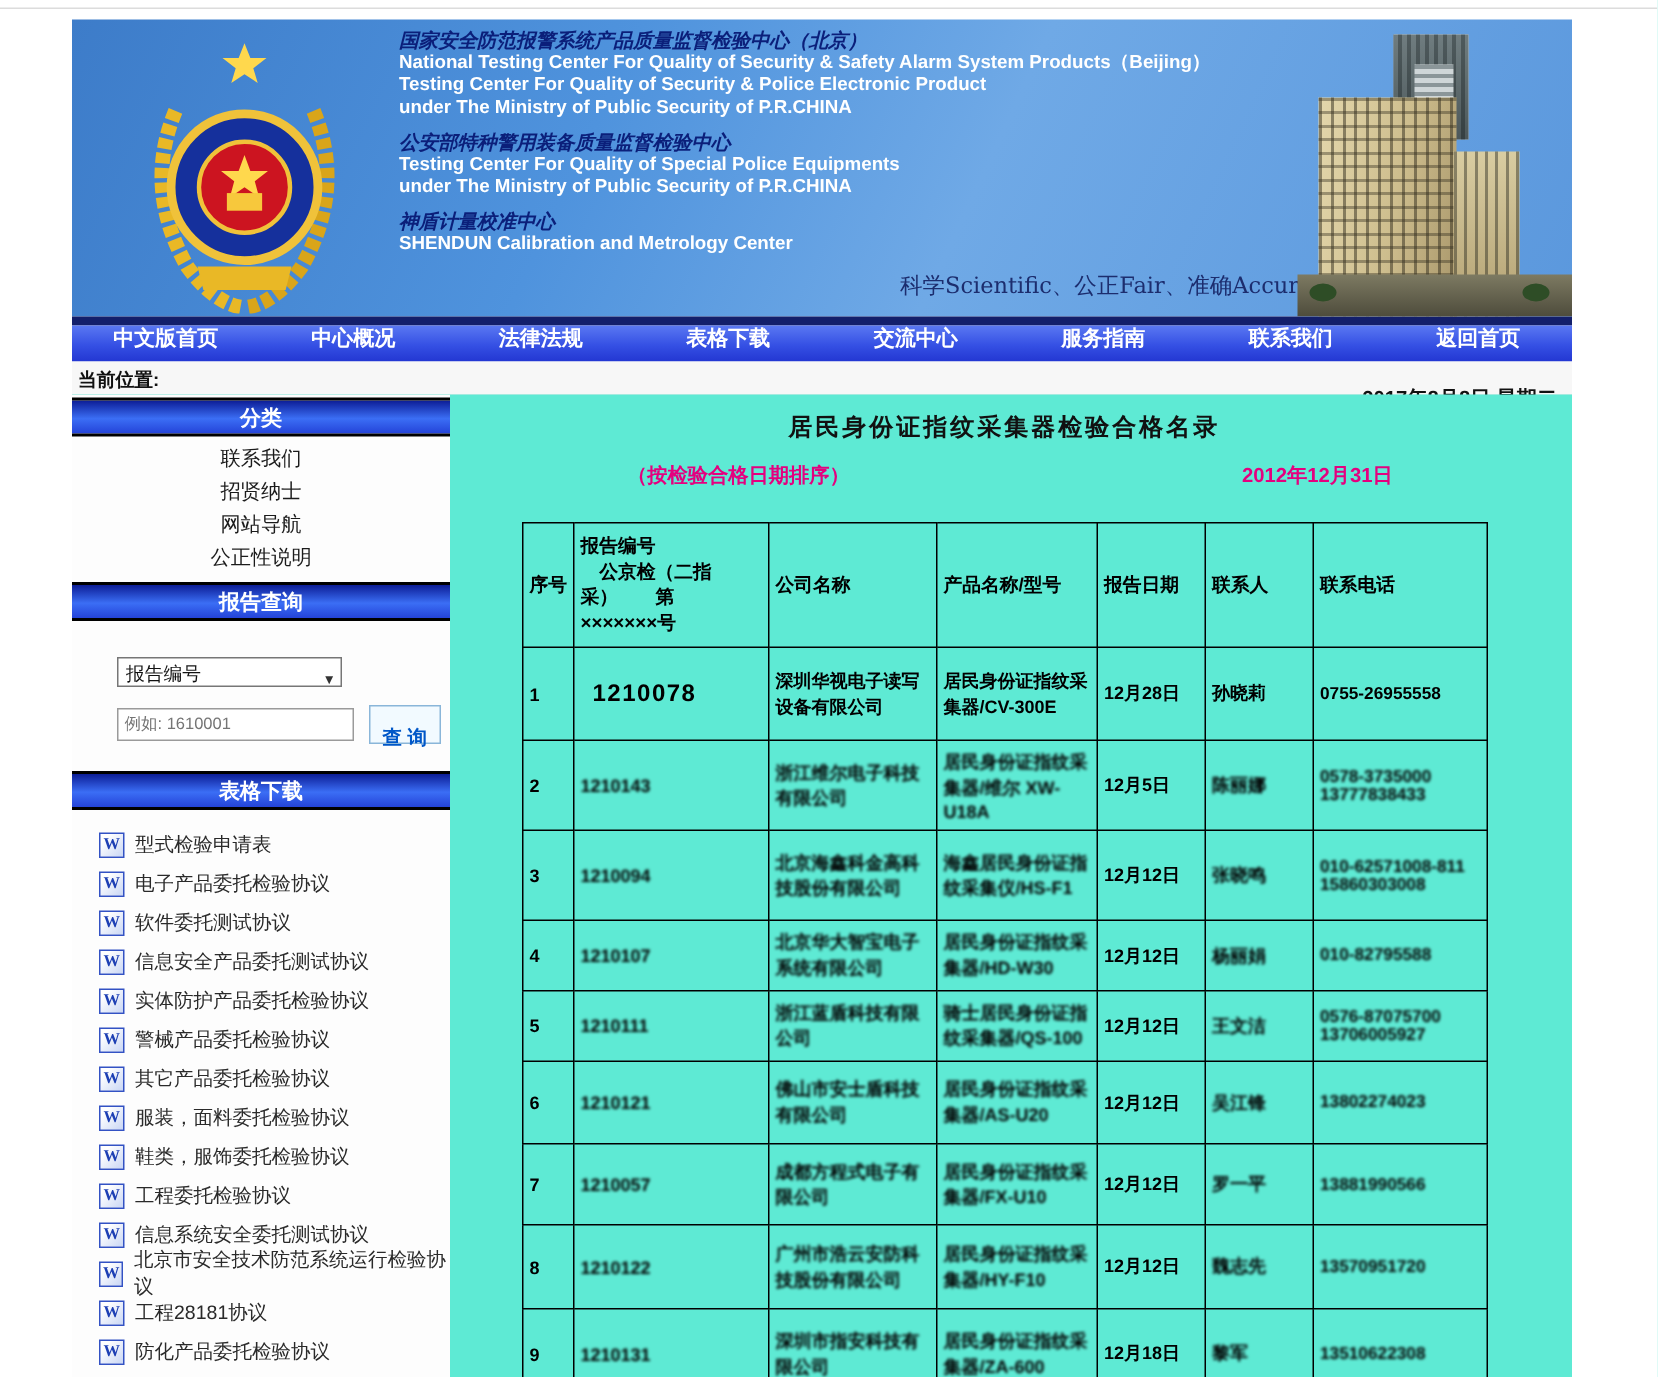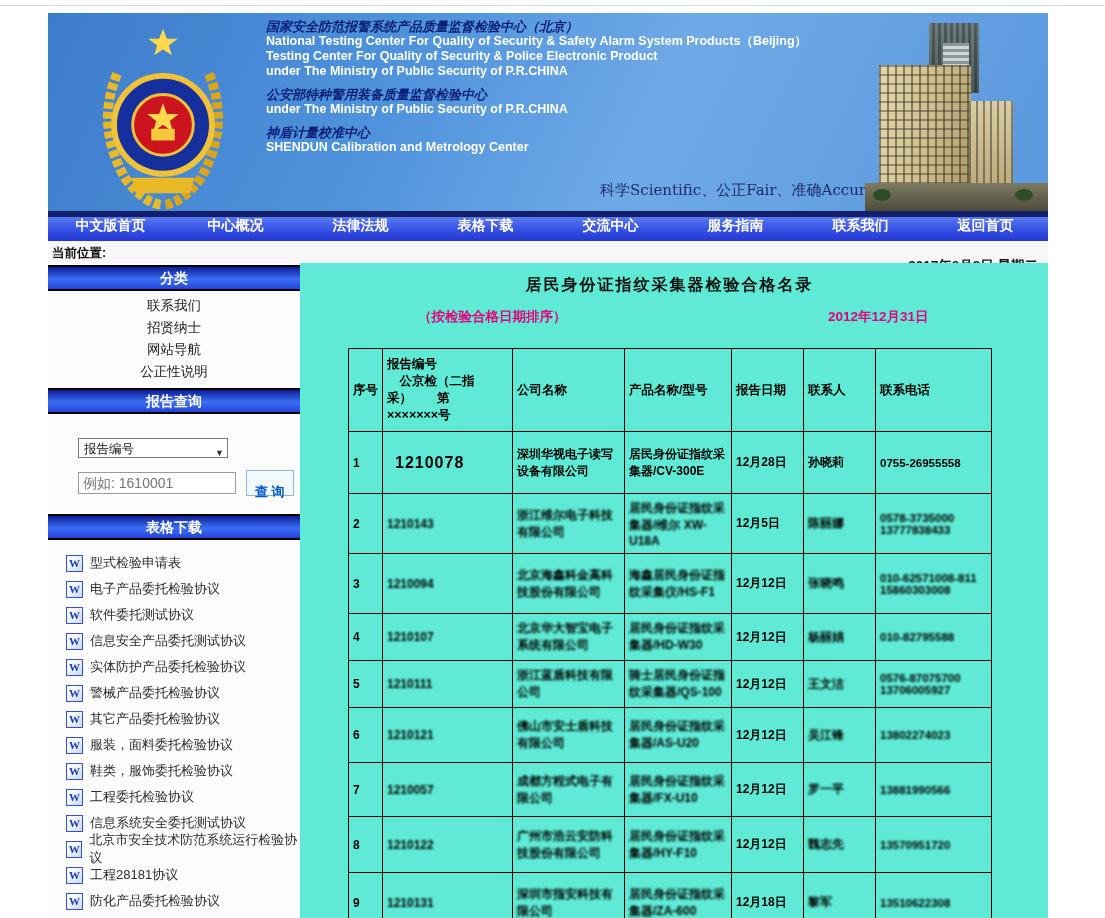--- a/index.html
+++ b/index.html
@@ -52,21 +52,21 @@
   .content{position:absolute;left:48px;top:263px;width:1000px;height:655px;background:#5eead4;overflow:hidden;}
   .sidebar{position:absolute;left:0;top:0;width:252px;height:655px;background:#fdfdfd;}
   .sb-head{height:22px;line-height:22px;text-align:center;color:#fff;font-weight:bold;font-size:14px;
     background:linear-gradient(#0c1d96,#3b6ef5 55%,#2443d8);border-top:2px solid #000;border-bottom:2px solid #000;}
   .sb-link{height:22px;line-height:22px;text-align:center;font-size:13.5px;color:#1b1b1b;cursor:pointer;}
   .query{padding:24px 0 18px 30px;}
   .fselect{position:relative;width:150px;height:20px;border:1px solid #767676;background:#fff;
     font-size:12.5px;line-height:20px;padding-left:5px;box-sizing:border-box;cursor:pointer;color:#111;}
   .fselect .arr{position:absolute;right:3px;top:4px;font-size:9px;color:#333;}
   .qrow{margin-top:12px;display:flex;align-items:center;}
-  .qinput{width:148px;height:20px;border:1px solid #9a9a9a;font-size:14px;padding:0 4px;color:#555;
+  .qinput{width:148px;height:20px;border:1px solid #9a9a9a;font-size:11px;padding:0 4px;color:#555;
     font-family:"Liberation Sans","DejaVu Sans",sans-serif;}
   .qbtn{margin-left:10px;height:24px;padding:12px 8px;border:1px solid #8ab6d9;background:#f2faff;
     color:#0057c8;font-size:13px;font-weight:bold;cursor:pointer;
     font-family:"Liberation Sans","DejaVu Sans",sans-serif;}
   .dl-list{padding:10px 0 0 18px;}
   .dl-item{display:flex;align-items:center;height:26px;font-size:13px;color:#2a2a2a;cursor:pointer;}
   .wicon{display:inline-block;width:15px;height:15px;margin-right:7px;border:1px solid #3352c4;
     background:linear-gradient(135deg,#ffffff 20%,#c9d6f4);color:#1d3fb4;font-weight:bold;
     font-size:11px;line-height:15px;text-align:center;font-family:"Liberation Serif",serif;}
 
@@ -103,20 +103,21 @@
       <rect x="63" y="108" width="24" height="12" fill="#f7c83c"></rect>
       <path d="M43 158 L107 158 L103 174 L47 174 Z" fill="#e9b826"></path>
     </svg>
 
     <div class="orgs">
       <div class="org-cn" style="margin-top:0">国家安全防范报警系统产品质量监督检验中心（北京）</div>
       <div class="org-en">National Testing Center For Quality of Security &amp; Safety Alarm System Products（Beijing）</div>
       <div class="org-en">Testing Center For Quality of Security &amp; Police Electronic Product</div>
       <div class="org-en">under The Ministry of Public Security of P.R.CHINA</div>
       <div class="org-cn">公安部特种警用装备质量监督检验中心</div>
+      <div class="org-en">Testing Center For Quality of Special Police Equipments</div>
       <div class="org-en">under The Ministry of Public Security of P.R.CHINA</div>
       <div class="org-cn">神盾计量校准中心</div>
       <div class="org-en">SHENDUN Calibration and Metrology Center</div>
     </div>
     <div class="motto">科学Scientific、公正Fair、准确Accurate</div>
 
     <div class="building">
       <div class="bld-crown"></div>
       <div class="bld-glass"></div>
       <div class="bld-main"></div>

